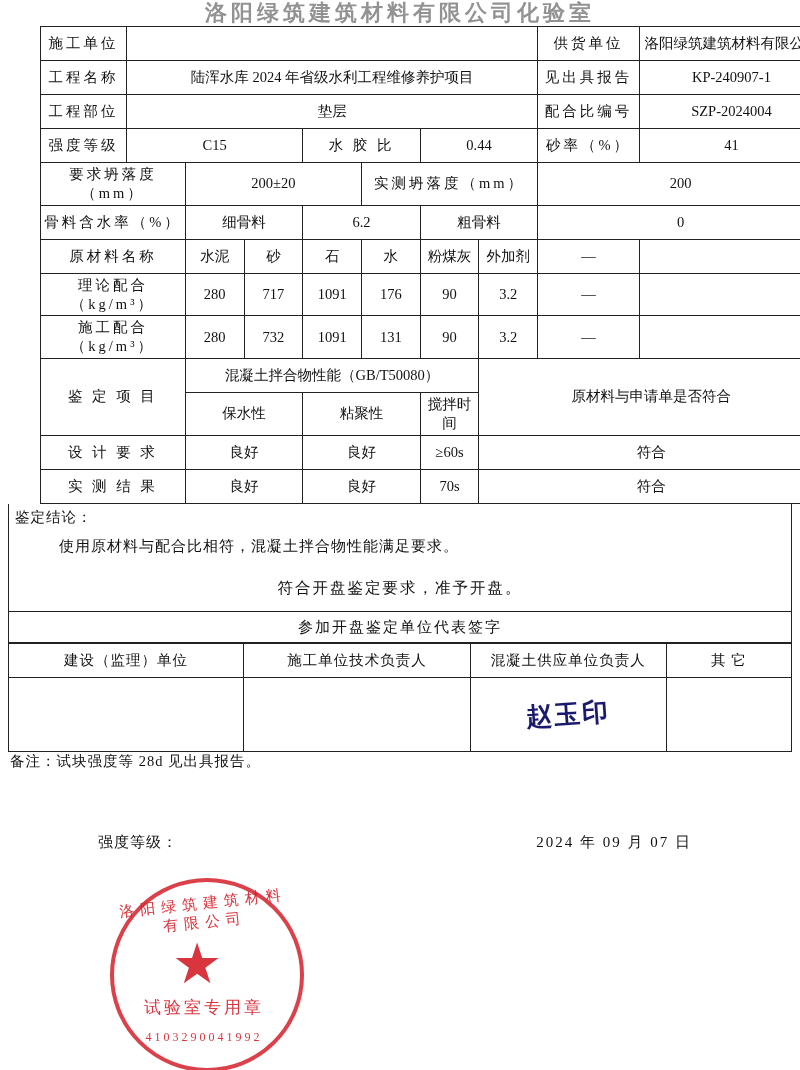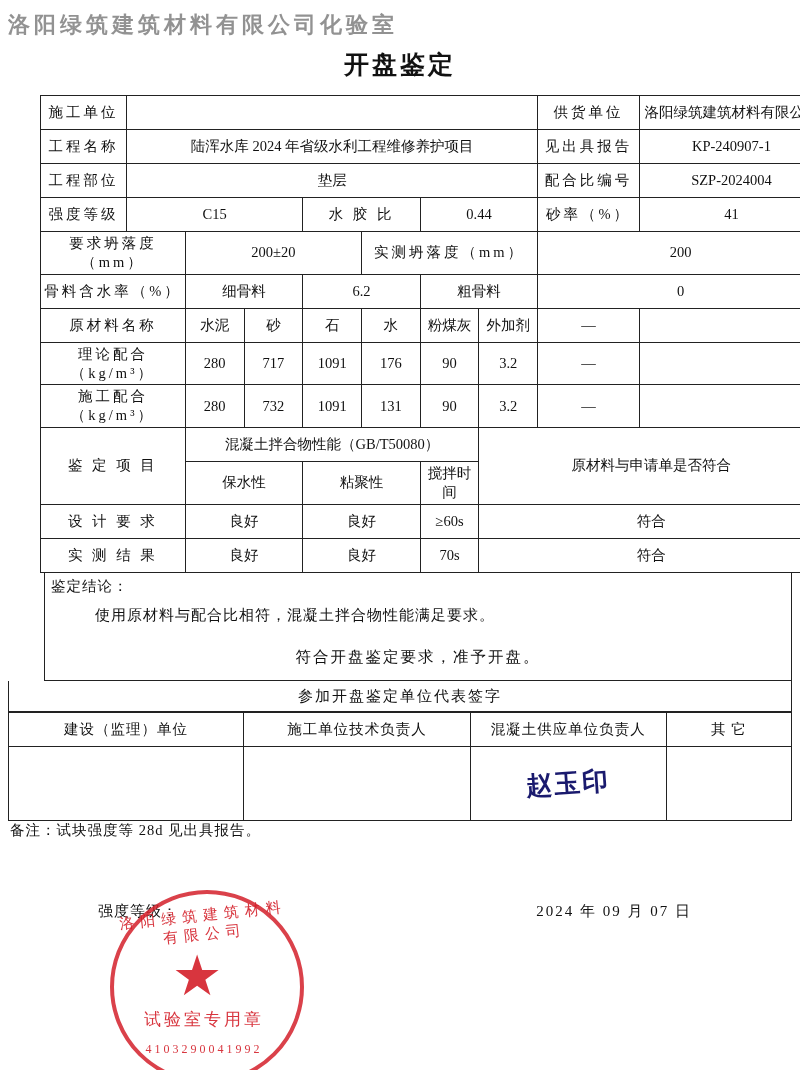--- a/index.html
+++ b/index.html
@@ -16,29 +16,29 @@
     overflow: hidden;
   }
   .page {
     position: relative;
     width: 800px;
     height: 1070px;
     box-sizing: border-box;
     padding: 0 8px;
   }
   .company-header {
+    text-align: center;
     font-size: 22px;
     font-weight: bold;
     letter-spacing: 4px;
     color: #3a3a3a;
     height: 26px;
     line-height: 26px;
     overflow: hidden;
     opacity: 0.55;
-    margin-top: 12px;
   }
   .doc-title {
     text-align: center;
     font-size: 25px;
     font-weight: bold;
     letter-spacing: 3px;
     margin-top: 10px;
     margin-bottom: 14px;
   }
   table.main {
@@ -60,21 +60,20 @@
     letter-spacing: 3px;
   }
   td.tall {
     height: 42px;
   }
   .conclusion-block {
     border: 1px solid #222;
     border-top: none;
     padding: 4px 6px 6px 6px;
     box-sizing: border-box;
-    margin-left: 36px;
   }
   .concl-label {
     font-size: 14.5px;
     letter-spacing: 1px;
   }
   .concl-line1 {
     font-size: 15px;
     margin-top: 10px;
     margin-left: 44px;
     letter-spacing: 1px;
@@ -193,21 +192,20 @@
     opacity: 0.9;
   }
   .dash { letter-spacing: 0; }
 </style>
 </head>
 <body>
 
 <div class="page">
 
   <div class="company-header">洛阳绿筑建筑材料有限公司化验室</div>
-  <div class="doc-title">开盘鉴定</div>
 
   <table class="main">
     <colgroup>
       <col style="width:11%">
       <col style="width:7.5%">
       <col style="width:7.5%">
       <col style="width:7.5%">
       <col style="width:7.5%">
       <col style="width:7.5%">
       <col style="width:7.5%">

